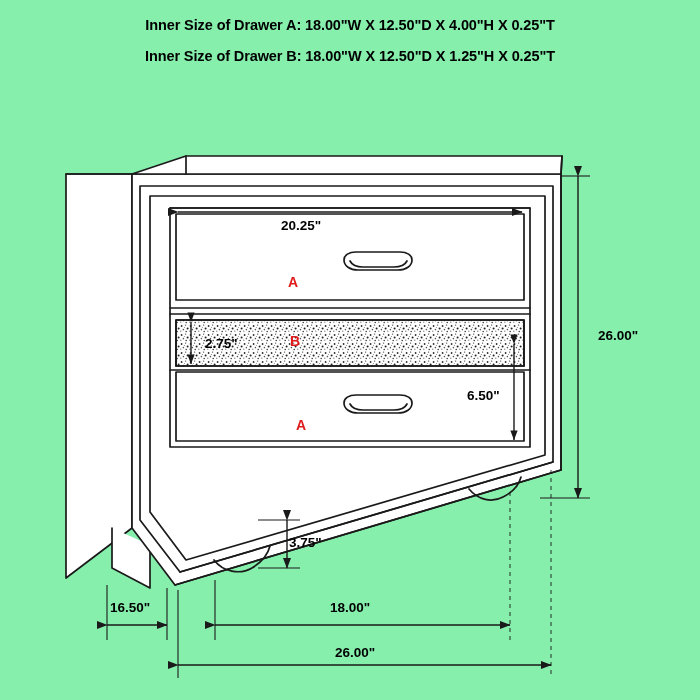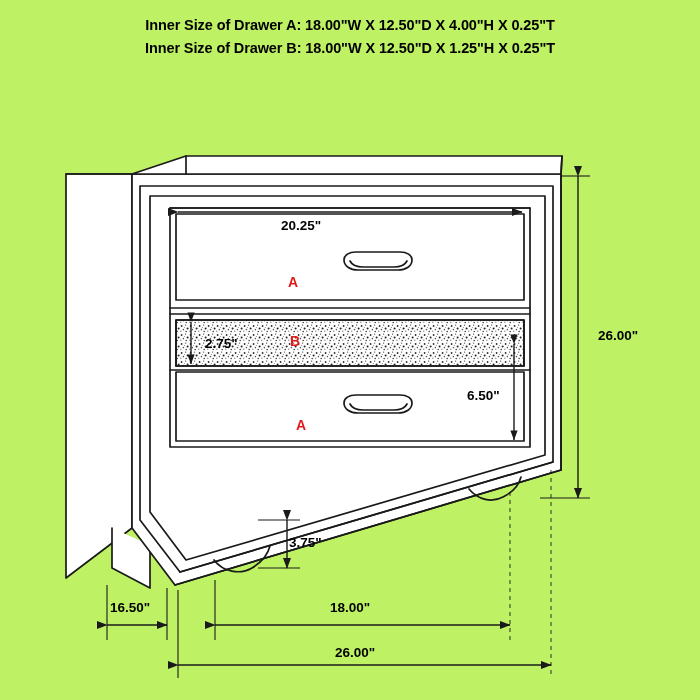--- a/index.html
+++ b/index.html
@@ -4,37 +4,37 @@
 <style>
   html, body {
     margin: 0;
     padding: 0;
     background: #ffffff;
   }
   #page {
     position: relative;
     width: 700px;
     height: 700px;
-    background: #bef264;
+    background: #86efac;
     font-family: "Liberation Sans", sans-serif;
     overflow: hidden;
   }
   .hdr {
     position: absolute;
     left: 0;
     width: 700px;
     text-align: center;
     font-weight: bold;
     font-size: 14.5px;
     color: #000000;
     letter-spacing: -0.1px;
     white-space: nowrap;
   }
   #hdr1 { top: 17px; }
-  #hdr2 { top: 40px; }
+  #hdr2 { top: 48px; }
 
   svg#art {
     position: absolute;
     left: 0;
     top: 0;
   }
 
   .dimtxt {
     position: absolute;
     font-family: "Liberation Sans", sans-serif;

